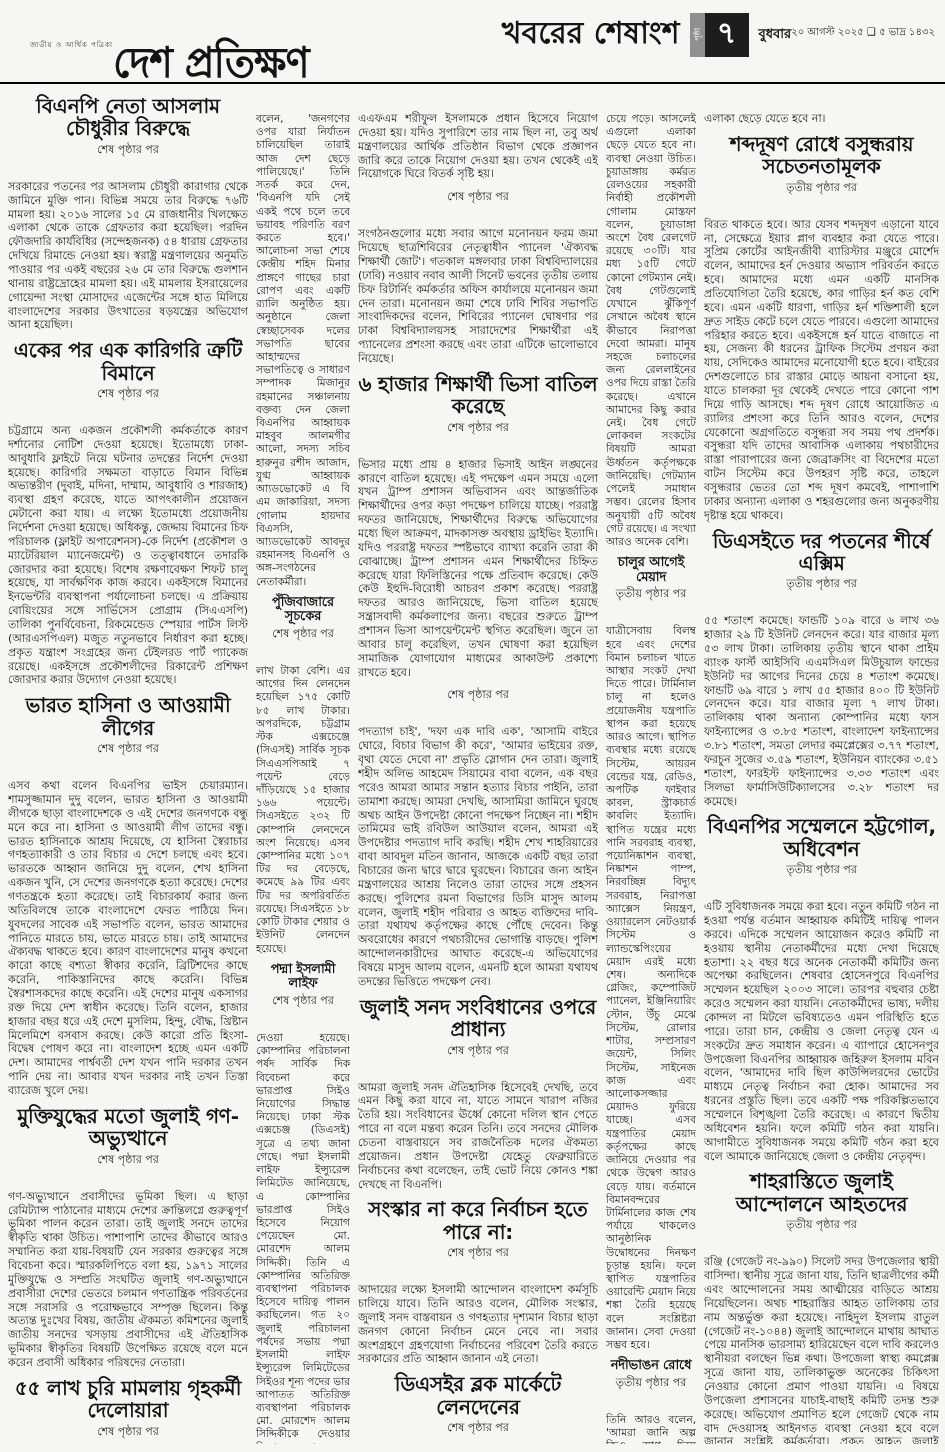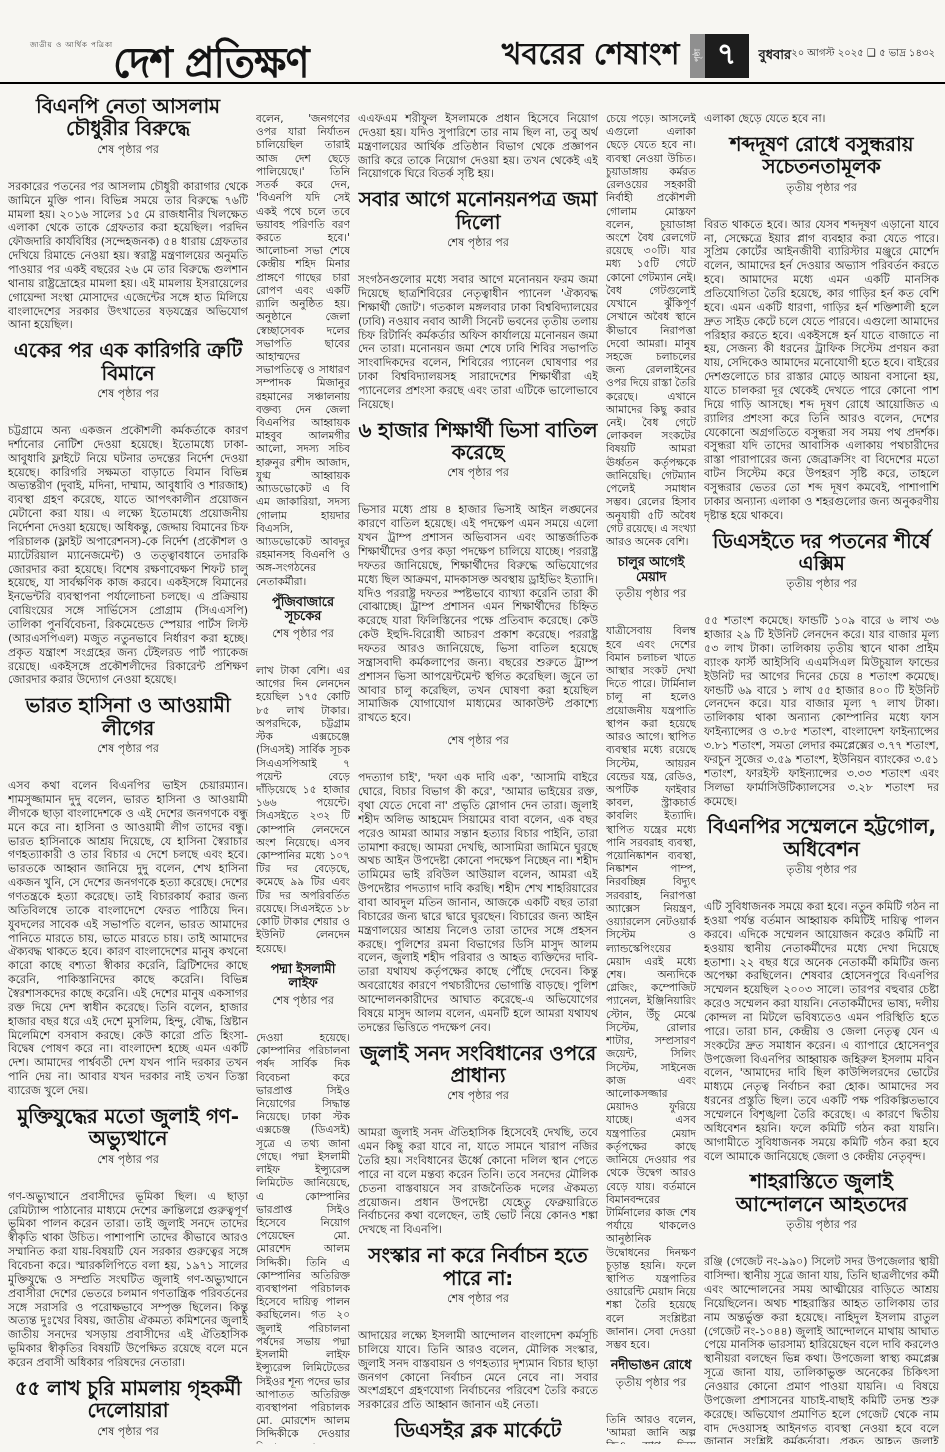--- a/index.html
+++ b/index.html
@@ -10,21 +10,21 @@
   }
   
   .header{
     box-sizing:border-box;height:84px;padding:10px 10px 0 10px;
     display:flex;align-items:flex-end;justify-content:space-between;
     border-bottom:2.5px solid #000;
   }
   .masthead{display:flex;flex-direction:row;align-items:flex-start;line-height:1;margin-left:16px;}
   .tagline{font-size:7px;letter-spacing:1px;color:#333;margin-left:4px;margin-bottom:1px;}
   .paper-title{font-size:40px;font-weight:900;letter-spacing:-1px;transform:scaleY(1.05);}
-  .header-right{display:flex;align-items:center;gap:10px;padding-bottom:1px;}
+  .header-right{display:flex;align-items:center;gap:10px;padding-bottom:22px;}
   .section-title{font-size:30px;font-weight:900;letter-spacing:0;}
   .pagebox{display:flex;align-items:stretch;height:44px;}
   .page-label{
     width:15px;background:#8f8f8f;color:#fff;font-size:8px;
     display:flex;align-items:center;justify-content:center;
     writing-mode:vertical-rl;transform:rotate(180deg);
   }
   .page-num{
     width:44px;background:#1d1d1d;color:#fff;font-size:30px;font-weight:700;
     display:flex;align-items:center;justify-content:center;
@@ -128,21 +128,20 @@
     </div>
 
   </div>
     <div class="col wide">
     <div class="article">
 
       <div class="body">এএফএম শরীফুল ইসলামকে প্রধান হিসেবে নিয়োগ দেওয়া হয়। যদিও সুপারিশে তার নাম ছিল না, তবু অর্থ মন্ত্রণালয়ের আর্থিক প্রতিষ্ঠান বিভাগ থেকে প্রজ্ঞাপন জারি করে তাকে নিয়োগ দেওয়া হয়। তখন থেকেই এই নিয়োগকে ঘিরে বিতর্ক সৃষ্টি হয়।</div>
     </div>
 
     <div class="article">
-      <div class="headline">সবার আগে মনোনয়নপত্র জমা দিলো</div>
       <div class="dateline">শেষ পৃষ্ঠার পর</div>
       <div class="body">সংগঠনগুলোর মধ্যে সবার আগে মনোনয়ন ফরম জমা দিয়েছে ছাত্রশিবিরের নেতৃত্বাধীন প্যানেল 'ঐক্যবদ্ধ শিক্ষার্থী জোট'। গতকাল মঙ্গলবার ঢাকা বিশ্ববিদ্যালয়ের (ঢাবি) নওয়াব নবাব আলী সিনেট ভবনের তৃতীয় তলায় চিফ রিটার্নিং কর্মকর্তার অফিস কার্যালয়ে মনোনয়ন জমা দেন তারা। মনোনয়ন জমা শেষে ঢাবি শিবির সভাপতি সাংবাদিকদের বলেন, শিবিরের প্যানেল ঘোষণার পর ঢাকা বিশ্ববিদ্যালয়সহ সারাদেশের শিক্ষার্থীরা এই প্যানেলের প্রশংসা করছে এবং তারা এটিকে ভালোভাবে নিয়েছে।</div>
     </div>
 
     <div class="article">
       <div class="headline">৬ হাজার শিক্ষার্থী ভিসা বাতিল করেছে</div>
       <div class="dateline">শেষ পৃষ্ঠার পর</div>
       <div class="body">ভিসার মধ্যে প্রায় ৪ হাজার ভিসাই আইন লঙ্ঘনের কারণে বাতিল হয়েছে। এই পদক্ষেপ এমন সময়ে এলো যখন ট্রাম্প প্রশাসন অভিবাসন এবং আন্তর্জাতিক শিক্ষার্থীদের ওপর কড়া পদক্ষেপ চালিয়ে যাচ্ছে। পররাষ্ট্র দফতর জানিয়েছে, শিক্ষার্থীদের বিরুদ্ধে অভিযোগের মধ্যে ছিল আক্রমণ, মাদকাসক্ত অবস্থায় ড্রাইভিং ইত্যাদি। যদিও পররাষ্ট্র দফতর স্পষ্টভাবে ব্যাখ্যা করেনি তারা কী বোঝাচ্ছে। ট্রাম্প প্রশাসন এমন শিক্ষার্থীদের চিহ্নিত করেছে যারা ফিলিস্তিনের পক্ষে প্রতিবাদ করেছে। কেউ কেউ ইহুদি-বিরোধী আচরণ প্রকাশ করেছে। পররাষ্ট্র দফতর আরও জানিয়েছে, ভিসা বাতিল হয়েছে সন্ত্রাসবাদী কর্মকলাপের জন্য। বছরের শুরুতে ট্রাম্প প্রশাসন ভিসা আপয়েন্টমেন্ট স্থগিত করেছিল। জুনে তা আবার চালু করেছিল, তখন ঘোষণা করা হয়েছিল সামাজিক যোগাযোগ মাধ্যমের আকাউন্ট প্রকাশ্যে রাখতে হবে।</div>
     </div>
 

